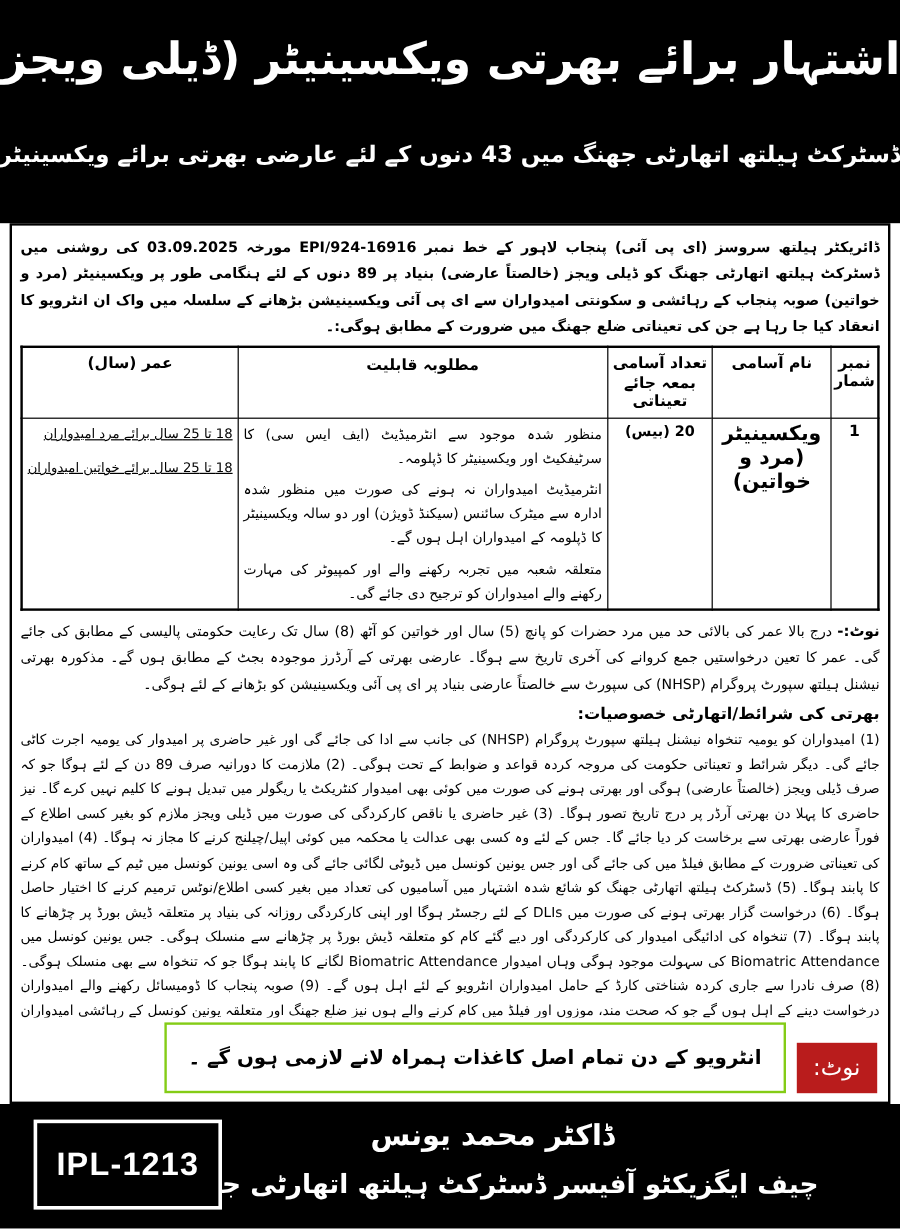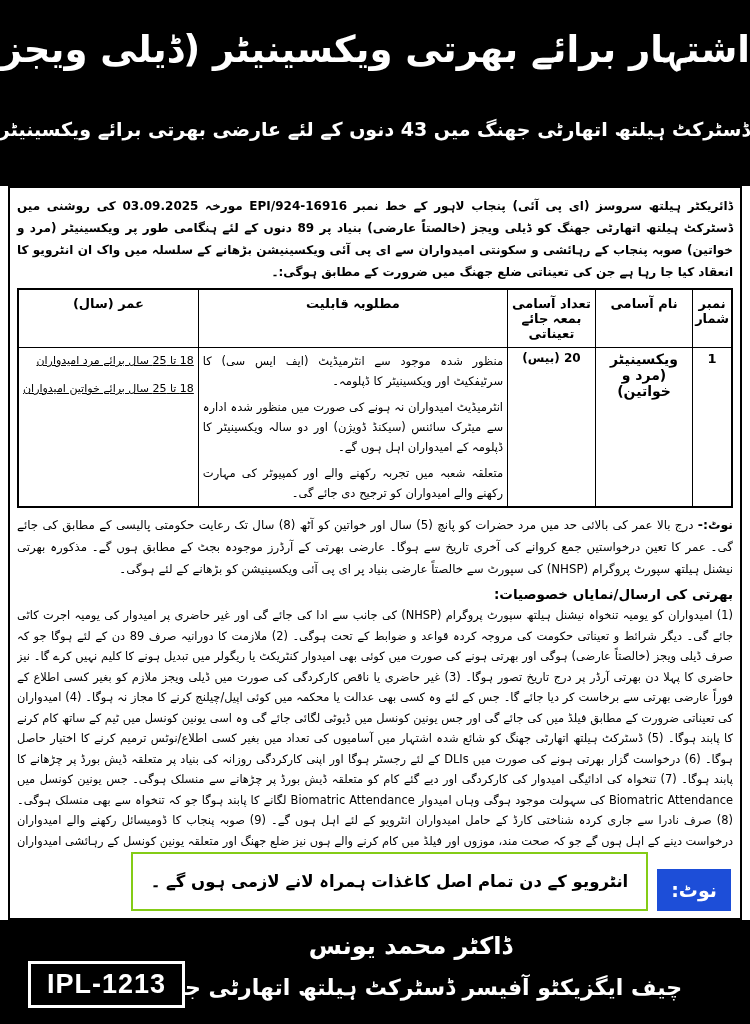--- a/index.html
+++ b/index.html
@@ -34,21 +34,21 @@
   }
   table.vac-table {
     width:100%; border-collapse:collapse; border:2px solid #000;
     margin-bottom:6px;
   }
   table.vac-table th, table.vac-table td {
     border:1px solid #000; vertical-align:top; padding:3px 4px;
   }
   table.vac-table th { font-size:13px; font-weight:bold; text-align:center; padding:6px 2px; }
   td.c-serial { width:4.5%;  text-align:center; font-size:13px; font-weight:bold; }
-  td.c-post   { width:14%;   text-align:center; font-size:14px; font-weight:bold; }
+  td.c-post   { width:14%;   text-align:center; font-size:17px; font-weight:bold; }
   td.c-count  { width:13%;   text-align:center; font-size:12px; font-weight:bold; }
   td.c-qual   { width:48%;   font-size:11.5px; }
   td.c-age    { width:20.5%; font-size:11px;text-decoration:underline; }
   .qual-line  { text-align:justify; line-height:20px; margin-bottom:6px; }
   .qual-line:last-child { margin-bottom:0; }
   .age-line   { line-height:20px; margin-bottom:8px; white-space:nowrap; }
   .note-para {
     font-size:11.8px; text-align:justify; line-height:22px; margin-bottom:6px;
   }
   .note-para .lbl { font-weight:bold; font-size:12.5px; }
@@ -56,40 +56,40 @@
   .terms {
     font-size:11.4px; text-align:justify; line-height:20.5px;
     flex:1 1 auto; overflow:hidden;
   }
   
   .bottom-note {
     margin-top:auto; display:flex; align-items:stretch; gap:9px;
     padding:4px 2px 2px 0;
   }
   .bottom-note .nlabel {
-    background:#1d4ed8; color:#fff; font-weight:bold; font-size:19px;
+    background:#b91c1c; color:#fff; font-weight:normal; font-size:19px;
     padding:10px 14px; display:flex; align-items:center;margin-top:17px;
   }
   .bottom-note .nbox {
     border:2px solid #84cc16; font-weight:bold; font-size:16.5px;
     padding:10px 18px; display:flex; align-items:center; white-space:nowrap;
   }
   
   .footer {
     position:absolute; left:0; bottom:0; width:750px; height:104px;
     background:#000; color:#fff; direction:rtl; overflow:hidden;
   }
   .signature { text-align:center; padding-top:6px; padding-left:71px; }
   .sig-name  { font-weight:bold; font-size:24px; line-height:40px; }
   .sig-title { font-weight:bold; font-size:22px; line-height:44px; white-space:nowrap; }
   .ipl-box {
     position:absolute; left:28px; bottom:16px; direction:ltr;
     border:3px solid #fff; background:#000; color:#fff;
     font-family:"Liberation Sans", sans-serif; font-weight:bold; font-size:27px;
-    padding:5px 16px; letter-spacing:1px;
+    padding:19px 16px; letter-spacing:1px;
   }
 </style>
 </head>
 <body>
 
 <div class="page">
 
   <div class="masthead">
     <div class="title">اشتہار برائے بھرتی ویکسینیٹر (ڈیلی ویجز)</div>
     <div class="subtitle">ڈسٹرکٹ ہیلتھ اتھارٹی جھنگ میں 43 دنوں کے لئے عارضی بھرتی برائے ویکسینیٹر</div>
@@ -125,21 +125,21 @@
           </td>
         </tr>
       </tbody>
     </table>
 
     <div class="note-para">
       <span class="lbl">نوٹ:-</span>
       <span>درج بالا عمر کی بالائی حد میں مرد حضرات کو پانچ (5) سال اور خواتین کو آٹھ (8) سال تک رعایت حکومتی پالیسی کے مطابق کی جائے گی۔ عمر کا تعین درخواستیں جمع کروانے کی آخری تاریخ سے ہوگا۔ عارضی بھرتی کے آرڈرز موجودہ بجٹ کے مطابق ہوں گے۔ مذکورہ بھرتی نیشنل ہیلتھ سپورٹ پروگرام (NHSP) کی سپورٹ سے خالصتاً عارضی بنیاد پر ای پی آئی ویکسینیشن کو بڑھانے کے لئے ہوگی۔</span>
     </div>
 
-    <div class="terms-heading">بھرتی کی ارسال/نمایاں خصوصیات:</div>
+    <div class="terms-heading">بھرتی کی شرائط/اتھارٹی خصوصیات:</div>
 
     <div class="terms">
       <span>(1) امیدواران کو یومیہ تنخواہ نیشنل ہیلتھ سپورٹ پروگرام (NHSP) کی جانب سے ادا کی جائے گی اور غیر حاضری پر امیدوار کی یومیہ اجرت کاٹی جائے گی۔ دیگر شرائط و تعیناتی حکومت کی مروجہ کردہ قواعد و ضوابط کے تحت ہوگی۔</span>
       <span>(2) ملازمت کا دورانیہ صرف 89 دن کے لئے ہوگا جو کہ صرف ڈیلی ویجز (خالصتاً عارضی) ہوگی اور بھرتی ہونے کی صورت میں کوئی بھی امیدوار کنٹریکٹ یا ریگولر میں تبدیل ہونے کا کلیم نہیں کرے گا۔ نیز حاضری کا پہلا دن بھرتی آرڈر پر درج تاریخ تصور ہوگا۔</span>
       <span>(3) غیر حاضری یا ناقص کارکردگی کی صورت میں ڈیلی ویجز ملازم کو بغیر کسی اطلاع کے فوراً عارضی بھرتی سے برخاست کر دیا جائے گا۔ جس کے لئے وہ کسی بھی عدالت یا محکمہ میں کوئی اپیل/چیلنج کرنے کا مجاز نہ ہوگا۔</span>
       <span>(4) امیدواران کی تعیناتی ضرورت کے مطابق فیلڈ میں کی جائے گی اور جس یونین کونسل میں ڈیوٹی لگائی جائے گی وہ اسی یونین کونسل میں ٹیم کے ساتھ کام کرنے کا پابند ہوگا۔</span>
       <span>(5) ڈسٹرکٹ ہیلتھ اتھارٹی جھنگ کو شائع شدہ اشتہار میں آسامیوں کی تعداد میں بغیر کسی اطلاع/نوٹس ترمیم کرنے کا اختیار حاصل ہوگا۔</span>
       <span>(6) درخواست گزار بھرتی ہونے کی صورت میں DLIs کے لئے رجسٹر ہوگا اور اپنی کارکردگی روزانہ کی بنیاد پر متعلقہ ڈیش بورڈ پر چڑھانے کا پابند ہوگا۔</span>
       <span>(7) تنخواہ کی ادائیگی امیدوار کی کارکردگی اور دیے گئے کام کو متعلقہ ڈیش بورڈ پر چڑھانے سے منسلک ہوگی۔ جس یونین کونسل میں Biomatric Attendance کی سہولت موجود ہوگی وہاں امیدوار Biomatric Attendance لگانے کا پابند ہوگا جو کہ تنخواہ سے بھی منسلک ہوگی۔</span>
       <span>(8) صرف نادرا سے جاری کردہ شناختی کارڈ کے حامل امیدواران انٹرویو کے لئے اہل ہوں گے۔</span>

